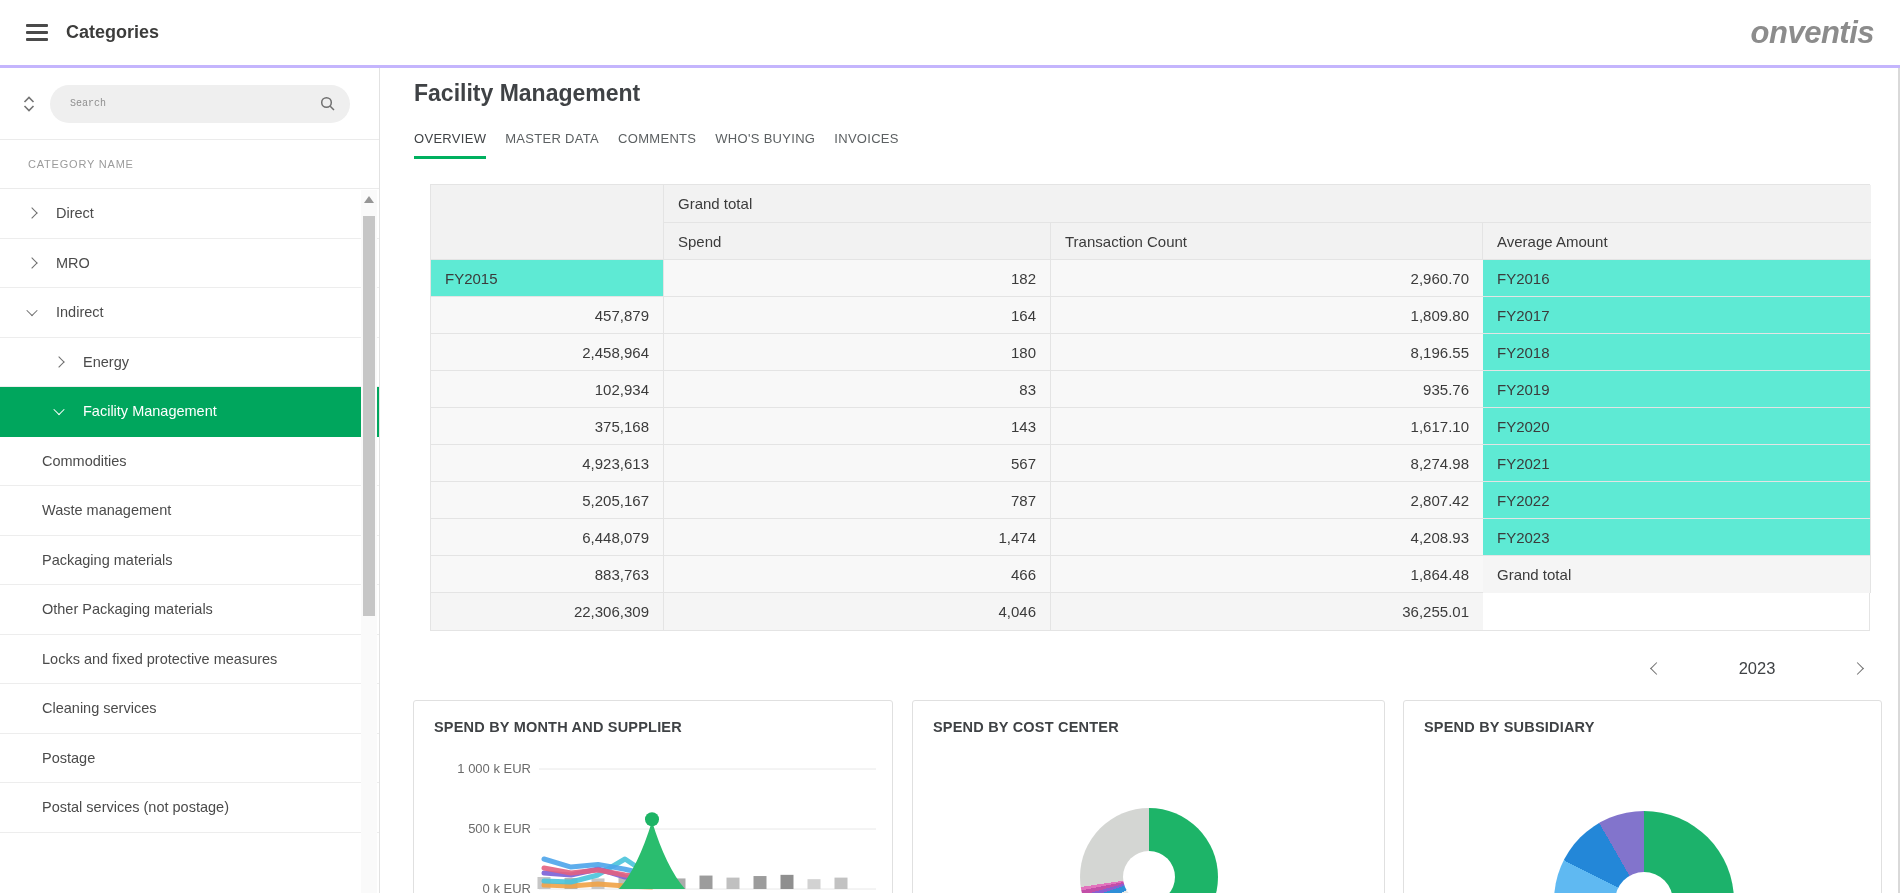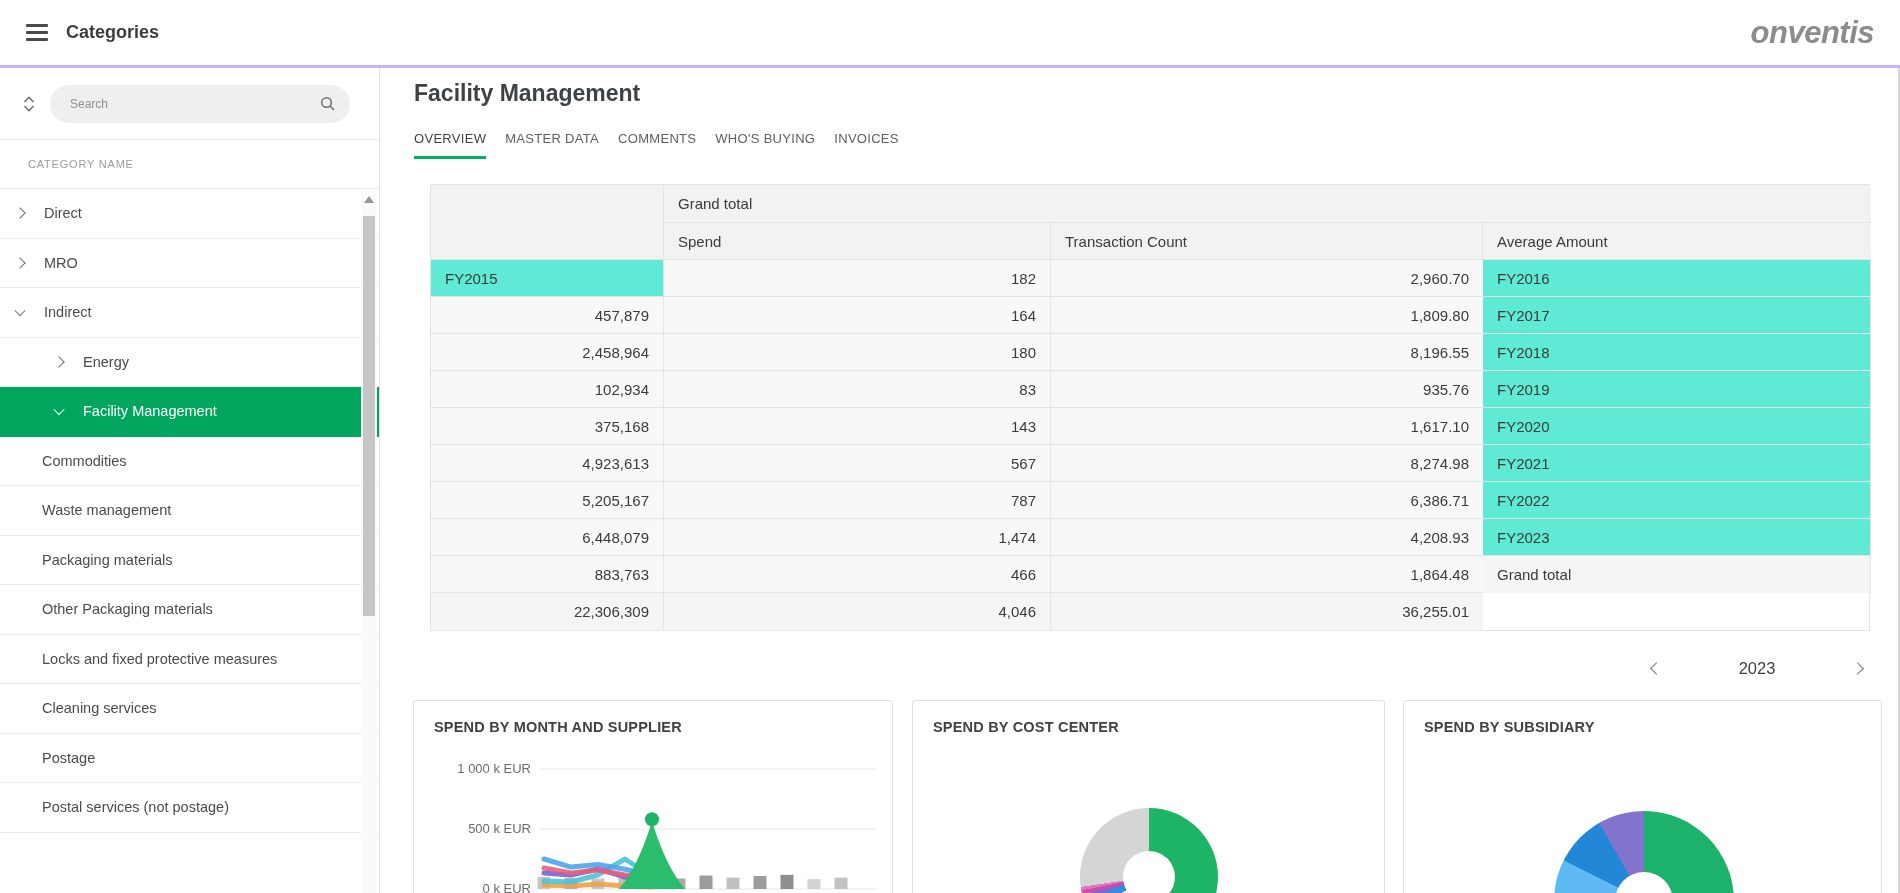--- a/index.html
+++ b/index.html
@@ -15,28 +15,28 @@
   #logo{margin-left:auto;margin-right:26px;font-size:31px;font-weight:bold;font-style:italic;
     color:#8c8c8c;letter-spacing:-0.5px;}
 
   
   #sidebar{position:absolute;left:0;top:68px;width:380px;bottom:0;background:#fff;
     border-right:1px solid #e2e2e2;}
   #search-row{height:72px;border-bottom:1px solid #ebebeb;display:flex;align-items:center;}
   #sort-btn{margin-left:20px;width:18px;display:flex;flex-direction:column;align-items:center;cursor:pointer;}
   #search-pill{margin-left:12px;width:300px;height:38px;border-radius:19px;background:#efefef;
     display:flex;align-items:center;padding:0 14px 0 18px;}
-  #search-pill input{flex:1;border:none;outline:none;background:transparent;font-size:12px;
-    color:#a21caf;font-family:Liberation Sans, sans-serif;}
+  #search-pill input{flex:1;border:none;outline:none;background:transparent;font-size:10px;
+    color:#a21caf;font-family:Liberation Mono, monospace;}
   #search-pill input::placeholder{color:#8f8f8f;}
   #cat-header{height:49px;border-bottom:1px solid #ebebeb;display:flex;align-items:center;
     padding-left:28px;font-size:11px;letter-spacing:0.8px;color:#9b9b9b;}
   #tree .row{height:49.5px;border-bottom:1px solid #ededed;display:flex;align-items:center;
     font-size:14.5px;color:#4b4b4b;cursor:pointer;}
-  #tree .lvl1{padding-left:16px;}
+  #tree .lvl1{padding-left:28px;}
   #tree .lvl2{padding-left:55px;}
   #tree .lvl3{padding-left:42px;}
   #tree .row .chev{margin-right:20px;color:#6e6e6e;}
   #tree .row.selected{background:#00a65d;color:#fff;border-bottom:1px solid #00a65d;}
   #tree .row.selected .chev{color:#fff;}
   .chev{display:inline-block;width:8px;height:8px;border-right:1.6px solid currentColor;
     border-bottom:1.6px solid currentColor;flex:none;}
   .chev.right{transform:rotate(-45deg);}
   .chev.down{transform:rotate(45deg) translate(-1px,-1px);}
 
@@ -207,21 +207,21 @@
     <div class="cell num">375,168</div>
     <div class="cell num">143</div>
     <div class="cell num no-r">1,617.10</div>
     <div class="cell lab">FY2020</div>
     <div class="cell num">4,923,613</div>
     <div class="cell num">567</div>
     <div class="cell num no-r">8,274.98</div>
     <div class="cell lab">FY2021</div>
     <div class="cell num">5,205,167</div>
     <div class="cell num">787</div>
-    <div class="cell num no-r">6,386.71</div>
+    <div class="cell num no-r">2,807.42</div>
     <div class="cell lab">FY2022</div>
     <div class="cell num">6,448,079</div>
     <div class="cell num">1,474</div>
     <div class="cell num no-r">4,208.93</div>
     <div class="cell lab">FY2023</div>
     <div class="cell num">883,763</div>
     <div class="cell num">466</div>
     <div class="cell num no-r">1,864.48</div>
     <div class="cell lab tot no-b">Grand total</div>
     <div class="cell num tot no-b">22,306,309</div>

